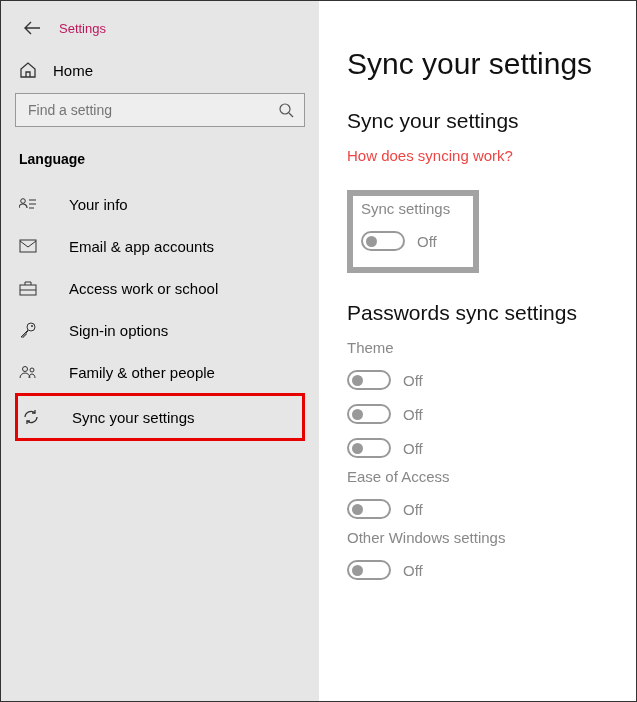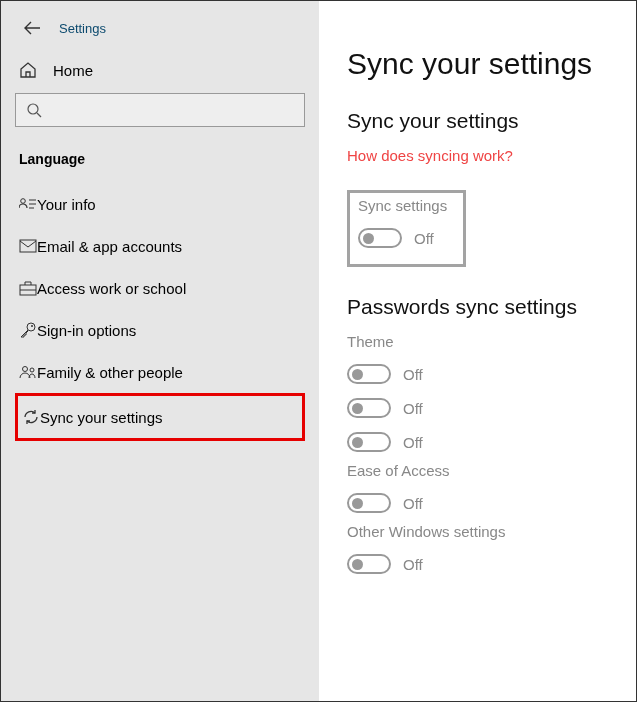--- a/index.html
+++ b/index.html
@@ -1,40 +1,40 @@
 <!DOCTYPE html>
 <html><head>
 <meta charset="utf-8">
 <style>
   * { box-sizing: border-box; }
   html, body { margin: 0; padding: 0; font-family: "Segoe UI", Arial, sans-serif; }
   body { width: 637px; height: 702px; background: #fff; }
   .window { width: 637px; height: 702px; border: 1px solid #333; display: flex; }
   .sidebar { width: 318px; height: 100%; background: #e6e6e6; padding: 0; }
   .main { flex: 1; height: 100%; background: #fff; padding: 0 2px 0 28px; overflow: hidden; }
-  .topbar { display: flex; align-items: center; gap: 18px; padding: 18px 0 14px 22px; font-size: 13px; color: #0c4a6e; }
+  .topbar { display: flex; align-items: center; gap: 18px; padding: 18px 0 14px 22px; font-size: 13px; color: #be185d; }
   .back { width: 18px; height: 18px; display: flex; align-items: center; justify-content: center; cursor: pointer; }
   .side-body { padding: 0 14px; }
   .home-row { display: flex; align-items: center; gap: 16px; padding: 10px 4px 14px 4px; font-size: 15px; cursor: pointer; }
   .home-row svg { flex-shrink: 0; }
   .search { border: 1px solid #999; background: #eee; height: 34px; display: flex; align-items: center; padding: 0 10px; margin-bottom: 20px; }
   .search input { flex: 1; border: 0; background: transparent; outline: 0; font-size: 14px; color: #555; }
   .section-title { font-size: 14px; font-weight: 600; padding: 4px 4px 16px 4px; }
-  .nav-item { display: flex; align-items: center; gap: 0; padding: 12px 4px; font-size: 15px; cursor: pointer; }
+  .nav-item { display: flex; align-items: center; gap: 32px; padding: 12px 4px; font-size: 15px; cursor: pointer; }
   .nav-item svg { flex-shrink: 0; width: 18px; height: 18px; }
   .hl-red { border: 3px solid #e60000; }
   .main h1 { font-weight: 300; font-size: 30px; margin: 46px 0 28px 0; color: #111; }
   .main h2 { font-weight: 400; font-size: 21px; margin: 24px 0 14px 0; color: #111; }
   .link { color: #ef4444; font-size: 15px; margin-bottom: 18px; cursor: pointer; }
   .opt-label { font-size: 15px; color: #888; margin-top: 0; }
   .toggle-row { display: flex; align-items: center; gap: 12px; margin: 14px 0 10px 0; }
   .toggle { width: 44px; height: 20px; border: 2px solid #999; border-radius: 20px; position: relative; cursor: pointer; }
   .toggle .knob { width: 11px; height: 11px; background: #999; border-radius: 50%; position: absolute; top: 2.5px; left: 3px; }
   .toggle-state { font-size: 15px; color: #888; }
-  .block-hl { border: 3px solid #a3a3a3; display: inline-block; padding: 4px 16px 6px 8px; margin-top: 8px; }
+  .block-hl { border: 6px solid #a3a3a3; display: inline-block; padding: 4px 23px 6px 8px; margin-top: 8px; }
   .block-hl .opt-label { margin-top: 0; }
 </style>
 </head>
 <body>
 
 <div class="window">
 
   <div class="sidebar">
     <div class="topbar">
       <span class="back">
@@ -45,20 +45,21 @@
       <span>Settings</span>
     </div>
     <div class="side-body">
       <div class="home-row">
         <svg width="18" height="18" viewBox="0 0 18 18">
             <path d="M2 8 9 2l7 6v8H2z M7 16v-5h4v5" stroke="#333" stroke-width="1.3" fill="none"></path>
           </svg>
         <span>Home</span>
       </div>
       <div class="search">
+        <input placeholder="Find a setting" style="">
         <svg width="16" height="16" viewBox="0 0 16 16">
             <circle cx="7" cy="7" r="5" stroke="#555" stroke-width="1.2" fill="none"></circle>
             <path d="M11 11l4 4" stroke="#555" stroke-width="1.2"></path>
           </svg>
       </div>
       <div class="section-title">Language</div>
 
       <div class="nav-item">
         <svg viewBox="0 0 18 18">
             <circle cx="4" cy="6" r="2.3" stroke="#333" fill="none"></circle>

